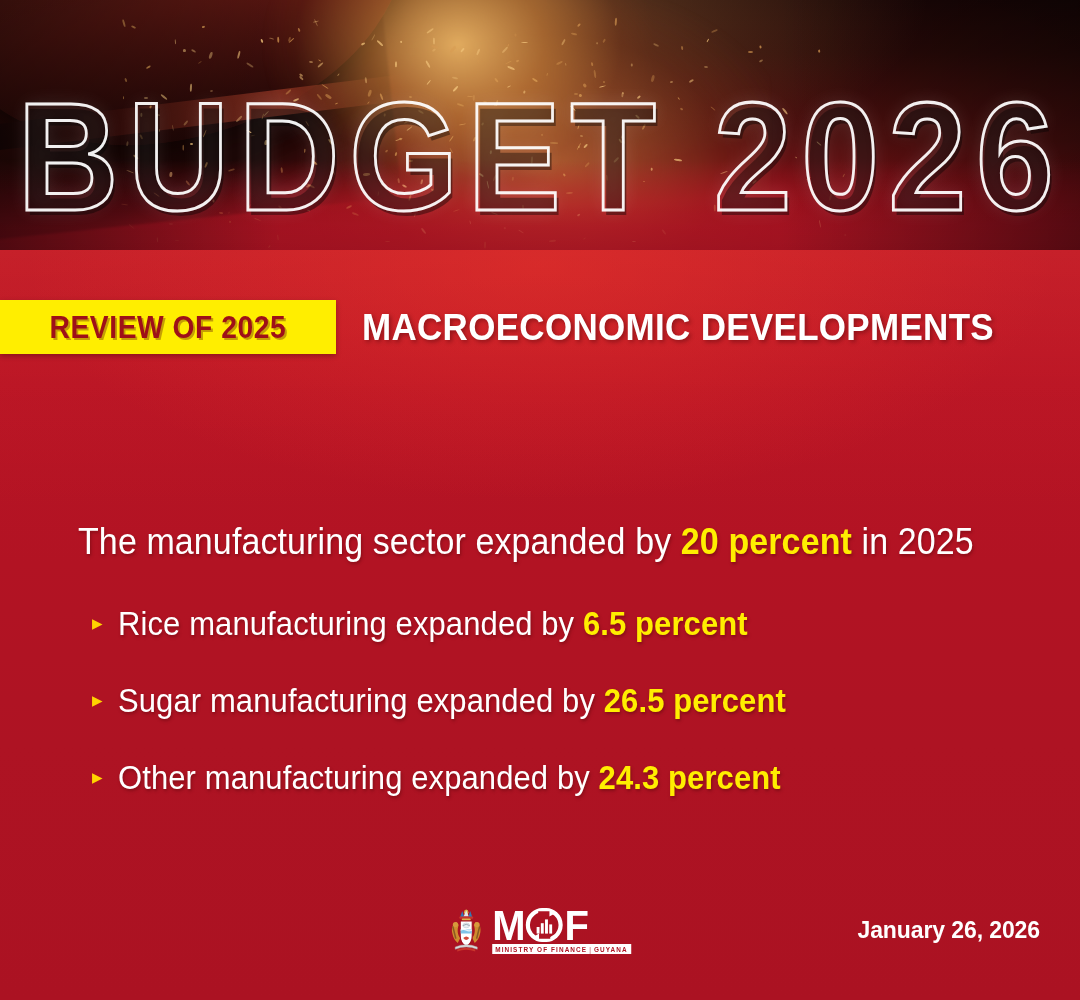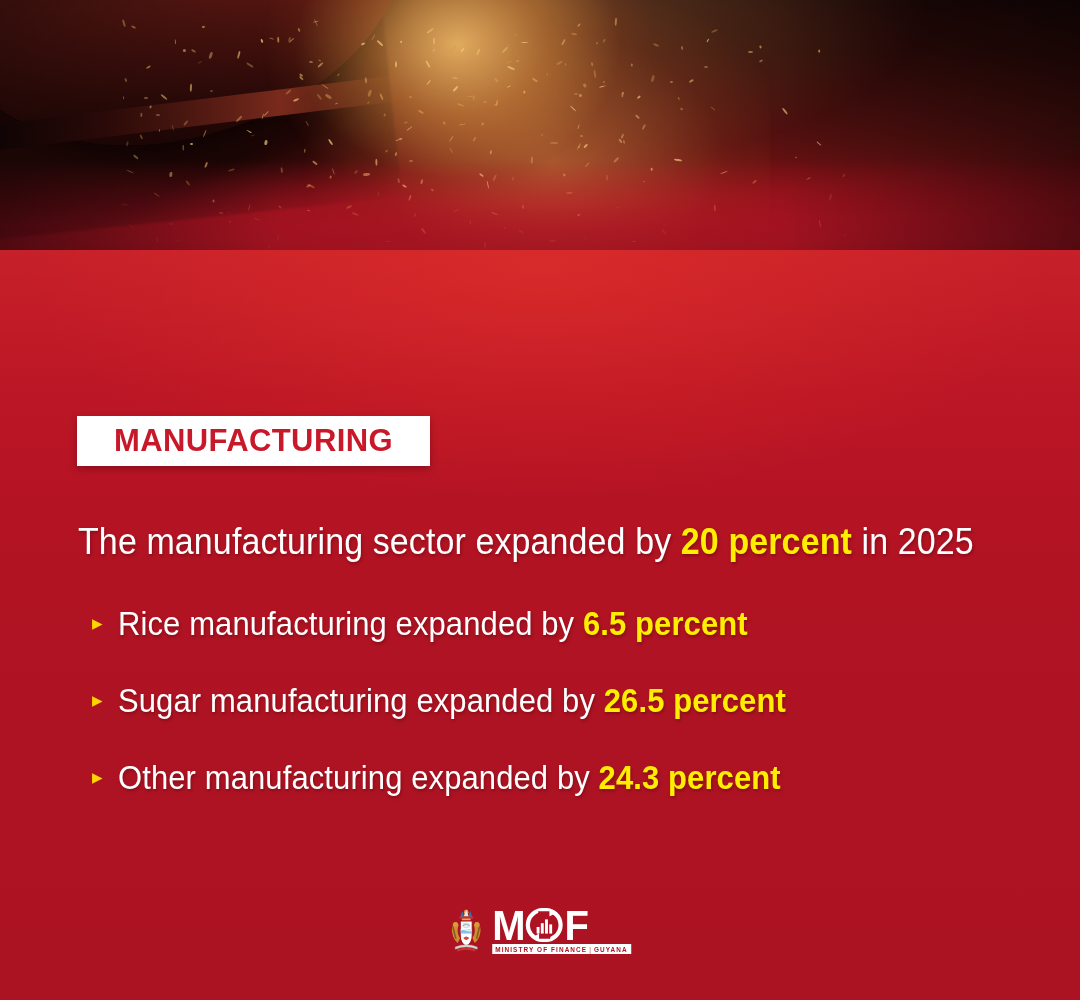--- a/index.html
+++ b/index.html
@@ -503,25 +503,31 @@
         <i class="hero-speck" style="left: 560.401px; top: 88.4834px; width: 2.73811px; height: 2.48121px; opacity: 0.48; transform: rotate(29.1deg); background: rgb(215, 154, 82);"></i>
         <i class="hero-speck" style="left: 81.2576px; top: 112.656px; width: 7.7594px; height: 1.26241px; opacity: 0.82; transform: rotate(-68.2deg); background: rgb(215, 154, 82);"></i>
       </div>
     <div class="hero-glow-bottom"></div>
     <div class="hero-vignette"></div>
   </div>
 
   <div class="body-bg"></div>
   <div class="body-sheen"></div>
 
-
-
-  <div class="tag">
-    <span class="tag-text">MANUFACTURING</span>
+  <div class="title-wrap">
+    <div class="title-outline">BUDGET 2026</div>
   </div>
+
+  <div class="banner">
+    <div class="banner-chip">
+      <span class="banner-chip-text">REVIEW OF 2025</span>
+    </div>
+    <div class="banner-title">MACROECONOMIC DEVELOPMENTS</div>
+  </div>
+
 
   <div class="lede">
     <span>The manufacturing sector expanded by </span><span class="hl">20 percent</span><span> in 2025</span>
   </div>
 
   <div class="bullets">
 
     <div class="bullet">
       <span class="bullet-marker">▸</span>
       <span class="bullet-text"><span>Rice manufacturing expanded by </span><span class="hl">6.5 percent</span><span></span></span>
@@ -597,15 +603,16 @@
 
           <span class="mof-letter">F</span>
         </div>
         <div class="mof-sub">
           <span>MINISTRY OF FINANCE</span><span class="sep">|</span><span>GUYANA</span>
         </div>
       </div>
 
     </div>
 
+    <div class="date">January 26, 2026</div>
   </div>
 
 </div>
 
 </body></html>

